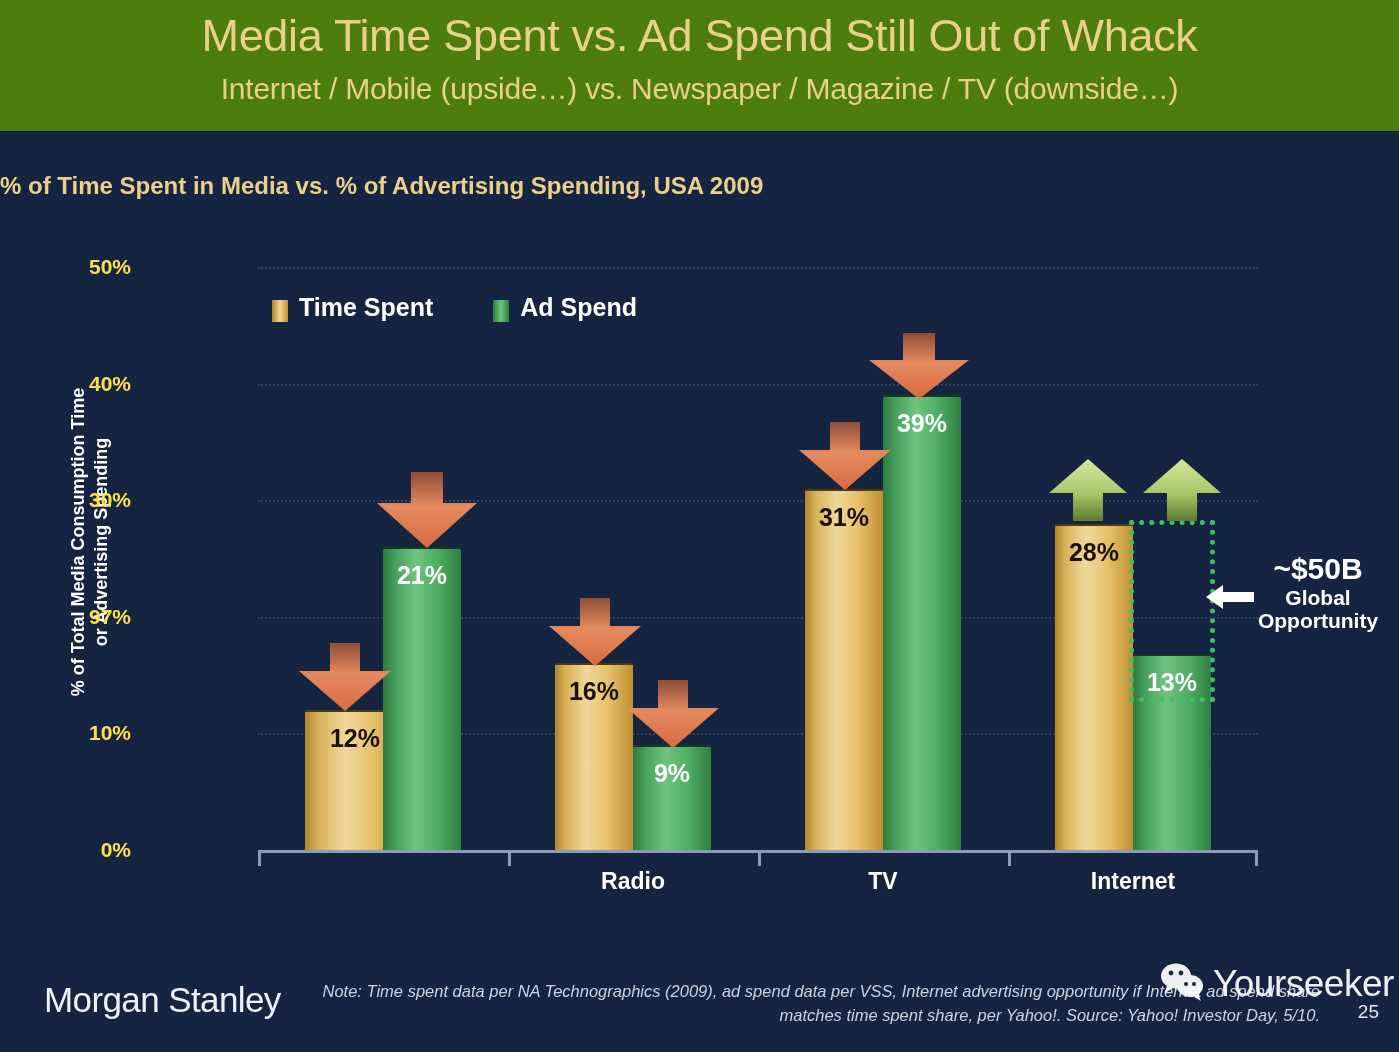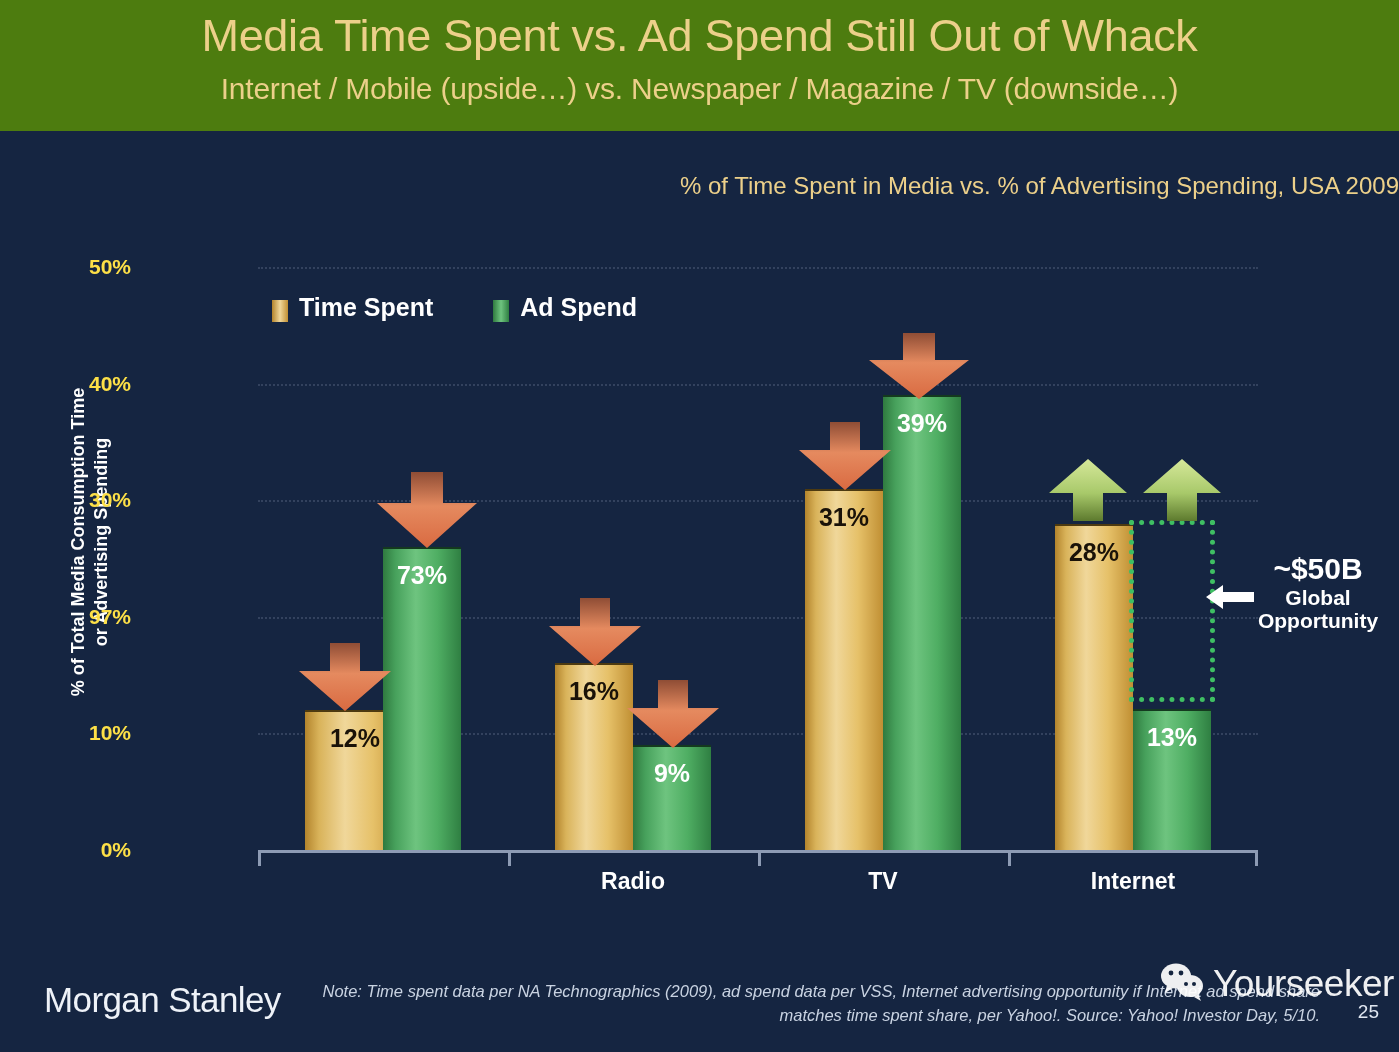--- a/index.html
+++ b/index.html
@@ -35,23 +35,23 @@
     text-align: center;
     color: #ecd08a;
     font-size: 30px; font-weight: 400;
     letter-spacing: -0.2px;
     white-space: nowrap;
   }
 
   
   #chart-title {
     position: absolute; left: 0; top: 172px; width: 1399px;
-    text-align: right;
+    text-align: left;
     color: #ecd08a;
-    font-size: 24px; font-weight: normal;
+    font-size: 24px; font-weight: bold;
     white-space: nowrap;
   }
 
   
   #y-axis-title {
     position: absolute;
     left: -150px; top: 512px;
     width: 480px; height: 60px;
     transform: rotate(-90deg);
     transform-origin: center center;
@@ -236,21 +236,21 @@
     <div class="gridline" style="top:116.6px;"></div>
     <div class="gridline" style="top:233.2px;"></div>
     <div class="gridline" style="top:349.8px;"></div>
     <div class="gridline" style="top:466.4px;"></div>
 
     <div class="bar gold" style="left:47px; width:100px; height:139.9px;">
       <div class="bar-label dark" style="top:12px;">12%</div>
     </div>
 
     <div class="bar green" style="left:125px; width:78px; height:303.2px;">
-      <div class="bar-label light" style="top:12px;">73%</div>
+      <div class="bar-label light" style="top:12px;">21%</div>
     </div>
 
     <div class="bar gold" style="left:297px; width:78px; height:186.6px;">
       <div class="bar-label dark" style="top:12px;">16%</div>
     </div>
 
     <div class="bar green" style="left:375px; width:78px; height:104.9px;">
       <div class="bar-label light" style="top:12px;">9%</div>
     </div>
 
@@ -259,21 +259,21 @@
     </div>
 
     <div class="bar green" style="left:625px; width:78px; height:454.7px;">
       <div class="bar-label light" style="top:12px;">39%</div>
     </div>
 
     <div class="bar gold" style="left:797px; width:78px; height:326.5px;">
       <div class="bar-label dark" style="top:12px;">28%</div>
     </div>
 
-    <div class="bar green" style="left:875px; width:78px; height:141px;">
+    <div class="bar green" style="left:875px; width:78px; height:196px;">
       <div class="bar-label light" style="top:12px;">13%</div>
     </div>
 
     <div id="opp-box" style="left:871px; top:253px; width:86px; height:182px;"></div>
 
   </div>
 
   <div id="axis-line"></div>
   <div class="axis-endcap" style="left:258px;"></div>
   <div class="axis-tick" style="left:508px;"></div>

